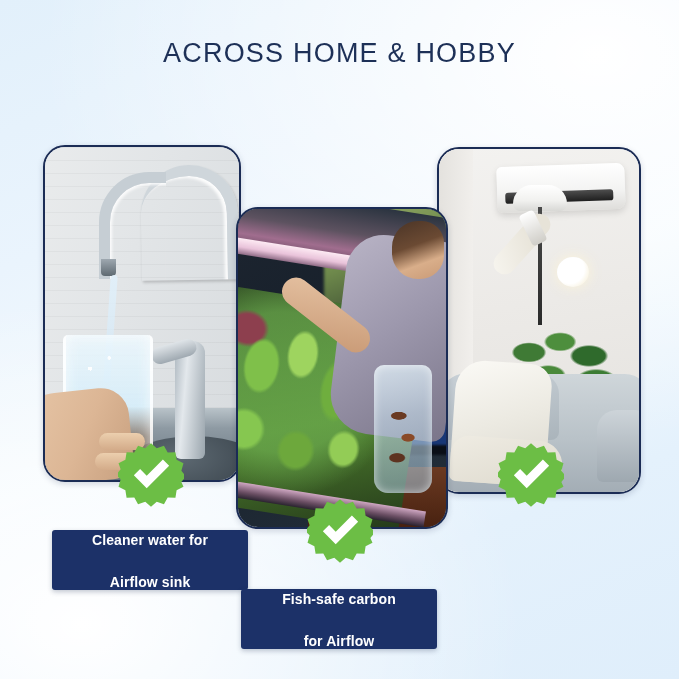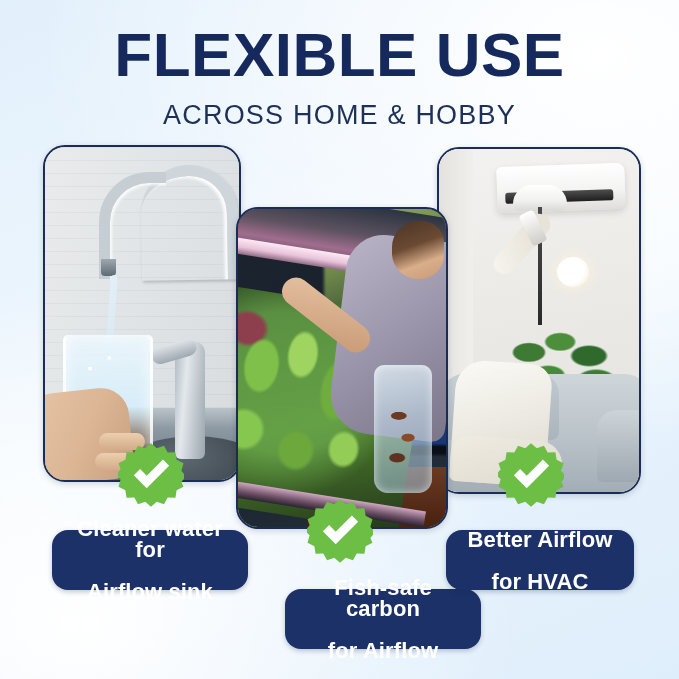--- a/index.html
+++ b/index.html
@@ -340,44 +340,42 @@
   }
   #check-kitchen  { left: 118px; top: 442px; }
   #check-aquarium { left: 307px; top: 498px; }
   #check-hvac     { left: 498px; top: 442px; }
 
   
   .pill {
     position: absolute;
     background: #1c3168;
     color: #ffffff;
-    border-radius: 16px;
+    border-radius: 3px;
     text-align: center;
-    font-size: 22px;
+    font-size: 14px;
     line-height: 21px;
     font-weight: bold;
     letter-spacing: 0.1px;
     display: flex;
-    align-items: center;
     justify-content: center;
     z-index: 5;
     box-shadow: 0 2px 5px rgba(18,34,72,0.25);
   }
   #pill-kitchen  { left: 52px;  top: 530px; width: 196px; height: 60px; }
-  #pill-aquarium { left: 241px; top: 589px; width: 196px; height: 60px; margin-left: 44px; }
+  #pill-aquarium { left: 241px; top: 589px; width: 196px; height: 60px; }
   #pill-hvac     { left: 446px; top: 530px; width: 188px; height: 60px; }
   .pill span { display: block; padding: 0 8px; }
 </style>
 </head>
 <body>
 
 <div id="poster">
 
   <div class="head-wrap">
-    <div class="title">FLEXIBLE USE</div>
     <div class="subtitle">ACROSS HOME &amp; HOBBY</div>
   </div>
 
   <div class="card" id="card-kitchen">
     <div class="photo">
       <div class="kitchen-bg"></div>
       <div class="counter"></div>
       <div class="sinkhole"></div>
       <div class="faucet-neck"></div>
       <div class="faucet-neck2"></div>
@@ -461,20 +459,14 @@
     </span>
   </div>
 
   <div class="pill" id="pill-aquarium">
     <span>
       <span>Fish-safe carbon</span><br>
       <span>for Airflow</span>
     </span>
   </div>
 
-  <div class="pill" id="pill-hvac">
-    <span>
-      <span>Better Airflow</span><br>
-      <span>for HVAC</span>
-    </span>
-  </div>
 
 </div>
 
 </body></html>

